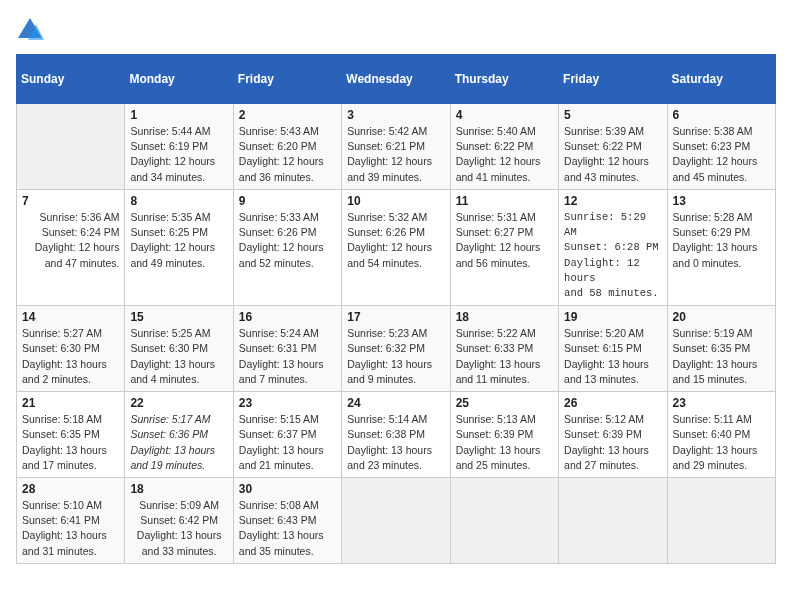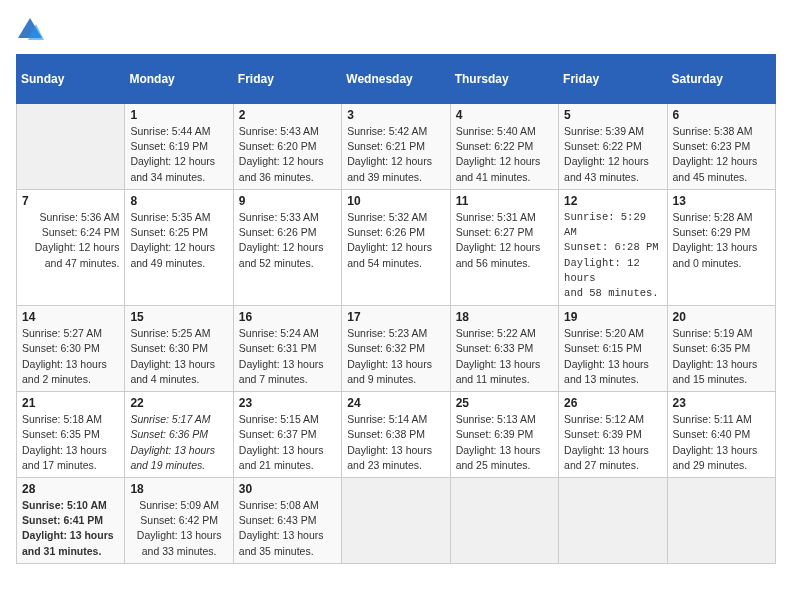--- a/index.html
+++ b/index.html
@@ -320,21 +320,21 @@
           <span class="day-number">23</span>
           <div class="day-info" style="white-space: pre-line;">Sunrise: 5:11 AM
 Sunset: 6:40 PM
 Daylight: 13 hours
 and 29 minutes.</div>
         </td>
       </tr>
       <tr>
         <td>
           <span class="day-number">28</span>
-          <div class="day-info" style="white-space: pre-line; font-weight: bold;">Sunrise: 5:10 AM
+          <div class="day-info" style="white-space: pre-line;">Sunrise: 5:10 AM
 Sunset: 6:41 PM
 Daylight: 13 hours
 and 31 minutes.</div>
         </td>
         <td>
           <span class="day-number">18</span>
           <div class="day-info" style="white-space: pre-line; text-align: center;">Sunrise: 5:09 AM
 Sunset: 6:42 PM
 Daylight: 13 hours
 and 33 minutes.</div>

